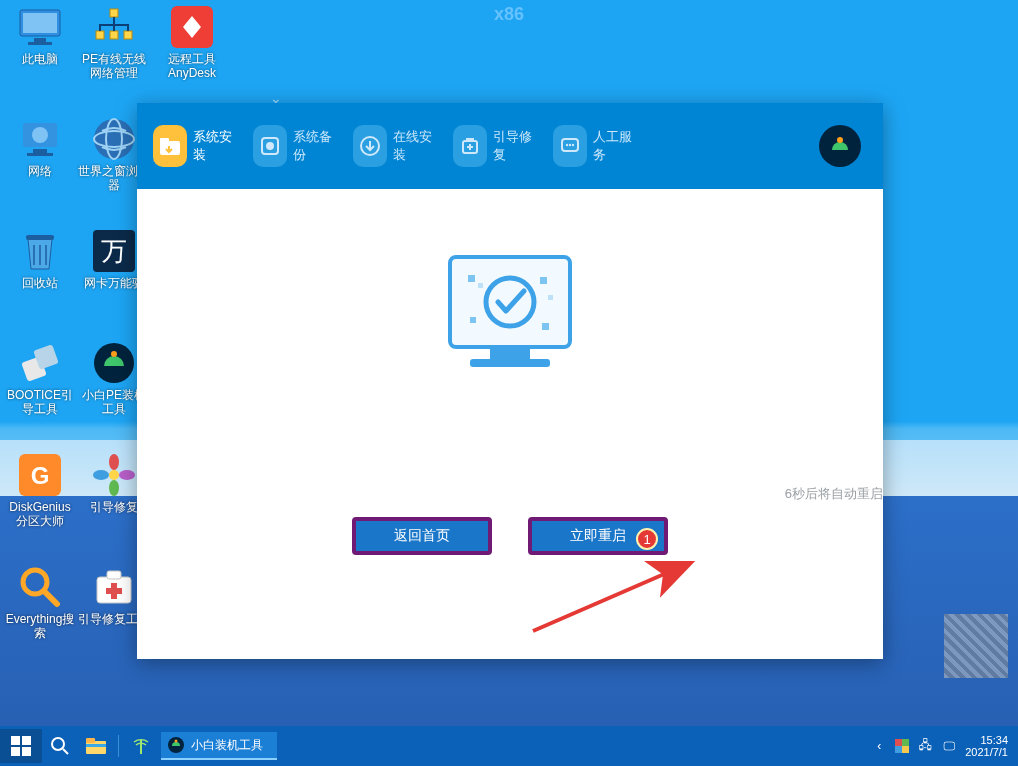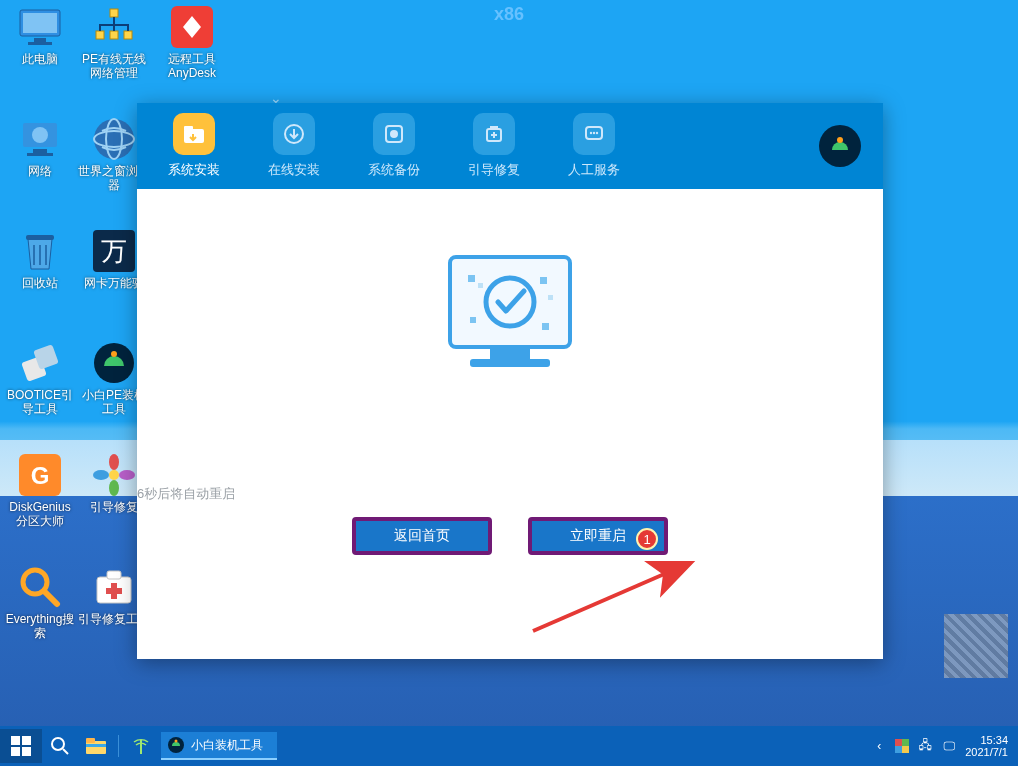--- a/index.html
+++ b/index.html
@@ -16,32 +16,32 @@
 .desktop { position: absolute; inset: 0; }
 .dicon { position:absolute; width:72px; display:flex; flex-direction:column; align-items:center; gap:3px; text-align:center;}
 .dicon .glyph { width:46px; height:46px; display:flex; align-items:center; justify-content:center; }
 .dicon .lbl { font-size:12px; color:#fff; text-shadow:0 0 3px rgba(0,0,0,.7); line-height:1.15; }
 
 .win { position:absolute; top:103px; left:137px; width:746px; height:556px; background:#fff; box-shadow:0 4px 20px rgba(0,0,0,.35); display:flex; flex-direction:column;}
 .titlebar { height:26px; background:#0085d4; display:flex; align-items:center; padding:0 10px; color:#fff; font-size:12px;}
 .titlebar .spacer { flex:1; }
 .titlebar .wbtn { width:24px; text-align:center; font-size:14px; cursor:pointer;}
 .toolbar { height:86px; background:#0085d4; display:flex; align-items:center; padding-left:16px; gap:18px;}
-.tool { width:82px; display:flex; flex-direction:column; align-items:center; gap:6px; color:#cde8fb; font-size:13px; cursor:pointer;}
+.tool { width:82px; display:flex; flex-direction:row; align-items:center; gap:6px; color:#cde8fb; font-size:13px; cursor:pointer;}
 .tool.active { color:#fff; }
 .ticon { width:42px; height:42px; border-radius:10px; background:#2a9fe1; display:flex; align-items:center; justify-content:center;}
 .tool.active .ticon { background:#ffc13b;}
 .brand { margin-left:auto; margin-right:22px; display:flex; align-items:center; gap:10px; color:#fff;}
 .brand .logo { width:42px; height:42px; border-radius:50%; background:#00233d; display:flex; align-items:center; justify-content:center;}
 .brand .t1 { font-size:24px; font-weight:700; letter-spacing:2px;}
 .brand .t2 { font-size:9px; color:#bfe6ff; letter-spacing:.5px; display:block; margin-top:-2px;}
 .content { flex:1; position:relative; background:#fff;}
 .illus { position:absolute; top:58px; left:50%; transform:translateX(-50%); width:160px; height:140px;}
 .msg { position:absolute; top:268px; left:0; right:0; text-align:center; color:#0a91e6; font-size:15px;}
-.sub { position:absolute; top:296px; left:0; right:0; text-align:left; color:#9aa0a6; font-size:13px;}
+.sub { position:absolute; top:296px; left:0; right:0; text-align:right; color:#9aa0a6; font-size:13px;}
 .btnrow { position:absolute; top:328px; left:0; right:0; display:flex; justify-content:center; gap:36px;}
 .abtn { width:140px; height:38px; border-radius:4px; background:#1976c9; color:#fff; font-size:14px; display:flex; align-items:center; justify-content:center; cursor:pointer; border:4px solid #701a75;}
 .marker { position:absolute; width:22px; height:22px; border-radius:50%; background:#e53935; border:2px solid #fff2b0; color:#fff; font-size:13px; display:flex; align-items:center; justify-content:center; top:7px; right:6px;}
 .arrow { position:absolute; top:372px; left:388px; }
 
 .taskbar { position:absolute; bottom:0; left:0; right:0; height:40px; background:#0b61b8; display:flex; align-items:center;}
 .start { width:42px; height:34px; background:#0a4e93; display:flex; align-items:center; justify-content:center; cursor:pointer;}
 .tb-icon { width:36px; height:34px; display:flex; align-items:center; justify-content:center; cursor:pointer;}
 .tb-app { height:28px; margin:3px 2px; padding:0 14px 0 6px; background:#1c7fd6; display:flex; align-items:center; gap:6px; color:#fff; font-size:12px; border-bottom:2px solid #8cd0ff; cursor:pointer;}
 .tb-sep { width:1px; height:22px; background:#3a8fd8; margin:0 4px;}
@@ -203,34 +203,34 @@
             <rect x="2" y="3" width="9" height="5" rx="1" fill="#fff"></rect>
             <path d="M10 14 l3 3 l-3 3 M14 14 v6" stroke="#ffc13b" stroke-width="0" fill="none"></path>
             <path d="M11 11 v6 M8 14 l3 3 l3 -3" stroke="#ffc13b" stroke-width="2" fill="none"></path>
           </svg>
         </div>
         <span>系统安装</span>
       </div>
       <div class="tool">
         <div class="ticon">
           <svg width="22" height="22" viewBox="0 0 22 22">
+            <rect x="3" y="3" width="16" height="16" rx="3" fill="none" stroke="#cfe8fb" stroke-width="2"></rect>
+            <circle cx="11" cy="11" r="4" fill="#cfe8fb"></circle>
+          </svg>
+        </div>
+        <span>系统备份</span>
+      </div>
+      <div class="tool">
+        <div class="ticon">
+          <svg width="22" height="22" viewBox="0 0 22 22">
             <circle cx="11" cy="11" r="9" fill="none" stroke="#cfe8fb" stroke-width="2"></circle>
             <path d="M11 6 v8 M7 11 l4 4 l4 -4" stroke="#cfe8fb" stroke-width="2" fill="none"></path>
           </svg>
         </div>
         <span>在线安装</span>
-      </div>
-      <div class="tool">
-        <div class="ticon">
-          <svg width="22" height="22" viewBox="0 0 22 22">
-            <rect x="3" y="3" width="16" height="16" rx="3" fill="none" stroke="#cfe8fb" stroke-width="2"></rect>
-            <circle cx="11" cy="11" r="4" fill="#cfe8fb"></circle>
-          </svg>
-        </div>
-        <span>系统备份</span>
       </div>
       <div class="tool">
         <div class="ticon">
           <svg width="22" height="22" viewBox="0 0 22 22">
             <rect x="4" y="6" width="14" height="12" rx="2" fill="none" stroke="#cfe8fb" stroke-width="2"></rect>
             <path d="M8 6 v-2 h6 v2" stroke="#cfe8fb" stroke-width="2" fill="none"></path>
             <path d="M11 9 v6 M8 12 h6" stroke="#cfe8fb" stroke-width="2"></path>
           </svg>
         </div>
         <span>引导修复</span>

